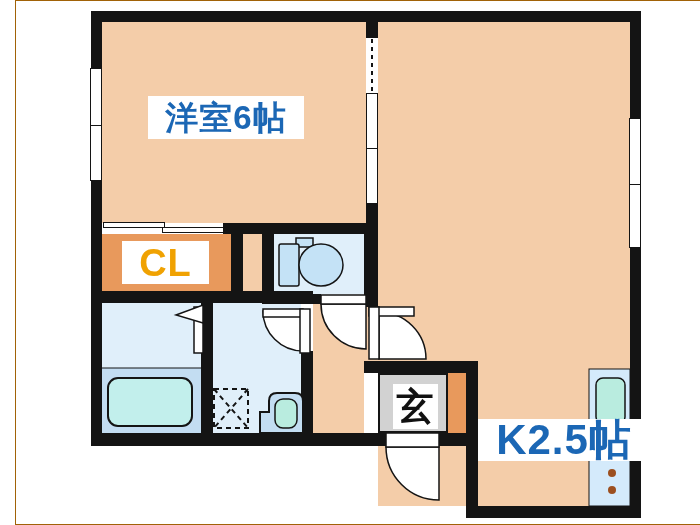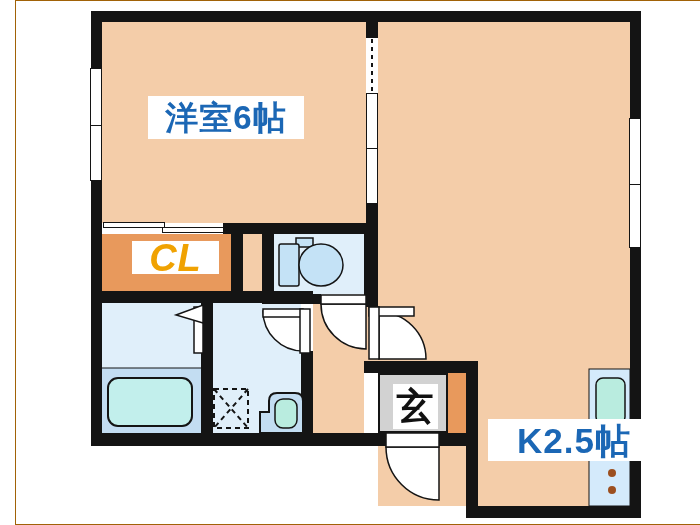--- a/index.html
+++ b/index.html
@@ -137,23 +137,23 @@
       <path d="M160,314 L187,304 L187,322 Z" fill="#fff" stroke="var(--wall)" stroke-width="1.5"></path>
     </g>
   </svg>
 
   <div class="abs step" style="left:430px;top:372px;width:20px;height:60px;"></div>
   <div class="abs genkan" style="left:362px;top:372px;width:70px;height:60px;"></div>
 
   <div class="abs lbl lbl-blue" style="left:132px;top:95px;width:156px;height:43px;font-size:33px;">
     <span>洋室6帖</span>
   </div>
-  <div class="abs lbl lbl-blue" style="left:472px;top:418px;width:172px;height:42px;font-size:35px;">
+  <div class="abs lbl lbl-blue" style="left:462px;top:418px;width:172px;height:42px;font-size:42px;">
     <span>K2.5帖</span>
   </div>
-  <div class="abs lbl lbl-orange" style="left:116px;top:240px;width:87px;height:33px;font-size:38px;font-style:italic;">
+  <div class="abs lbl lbl-orange" style="left:106px;top:240px;width:87px;height:43px;font-size:38px;">
     <span>CL</span>
   </div>
   <div class="abs lbl lbl-black" style="left:377px;top:383px;width:45px;height:45px;font-size:37px;">
     <span>玄</span>
   </div>
 
 </div>
 
 </body></html>

